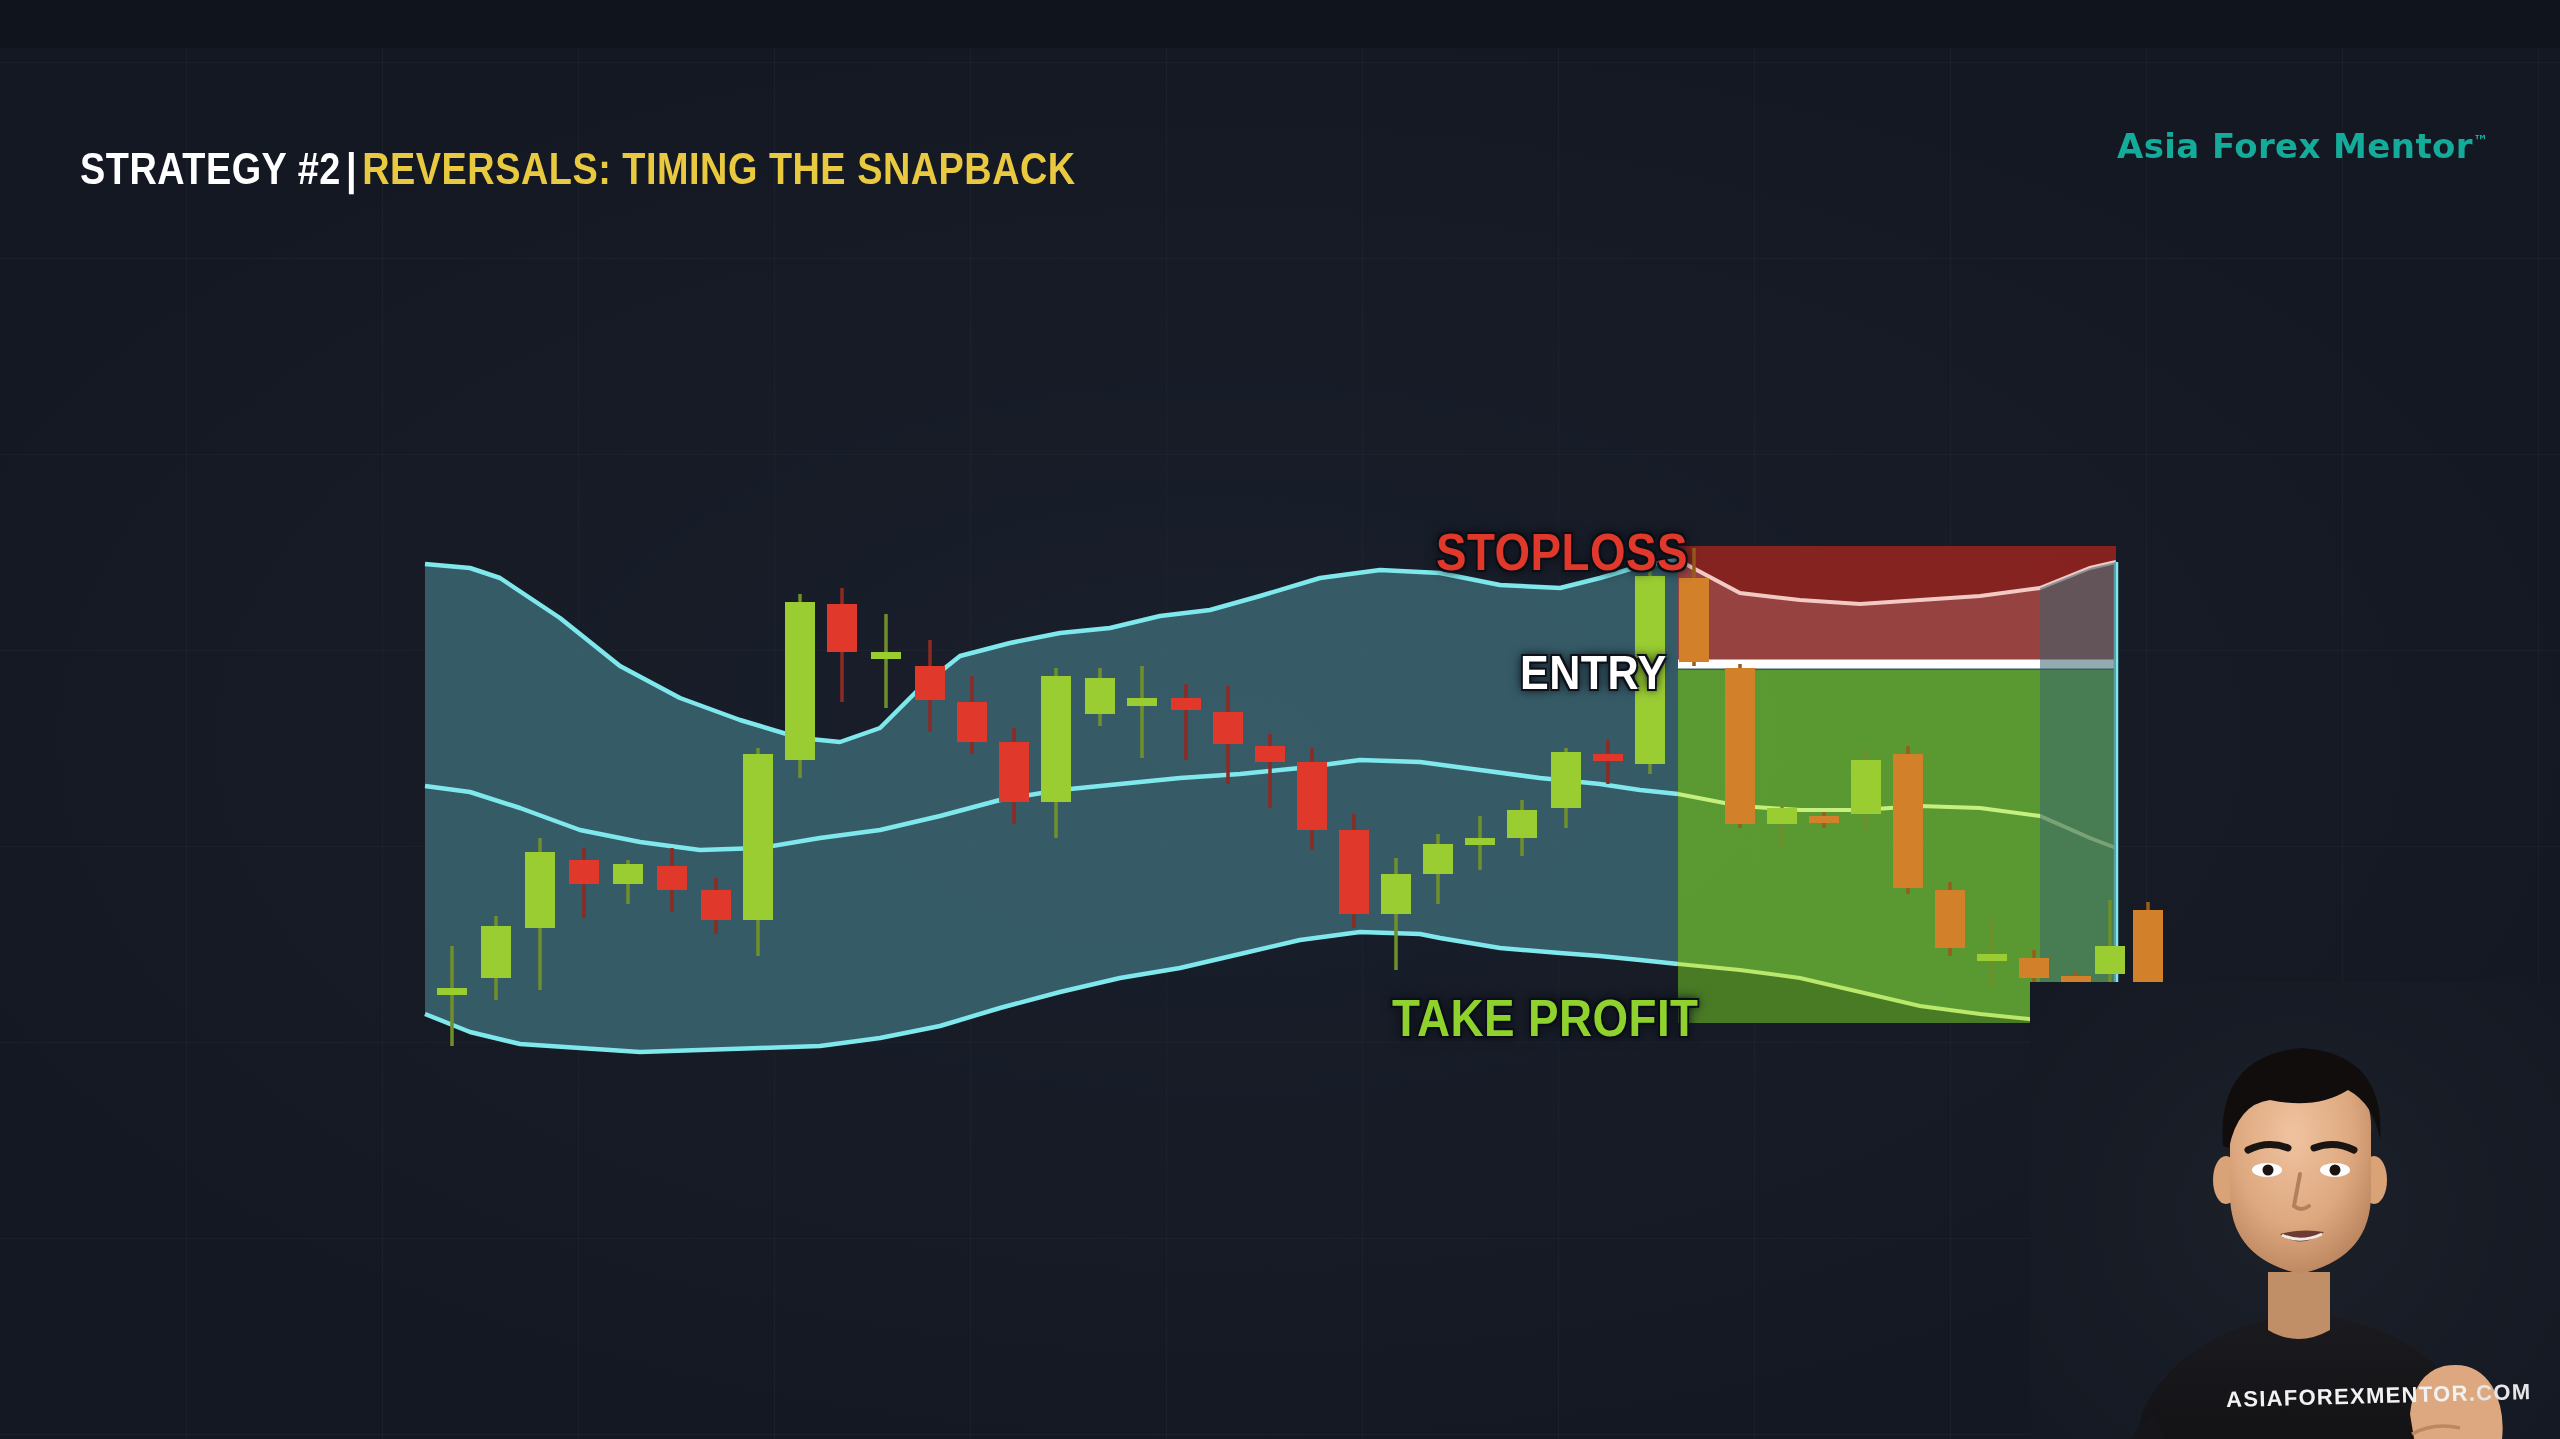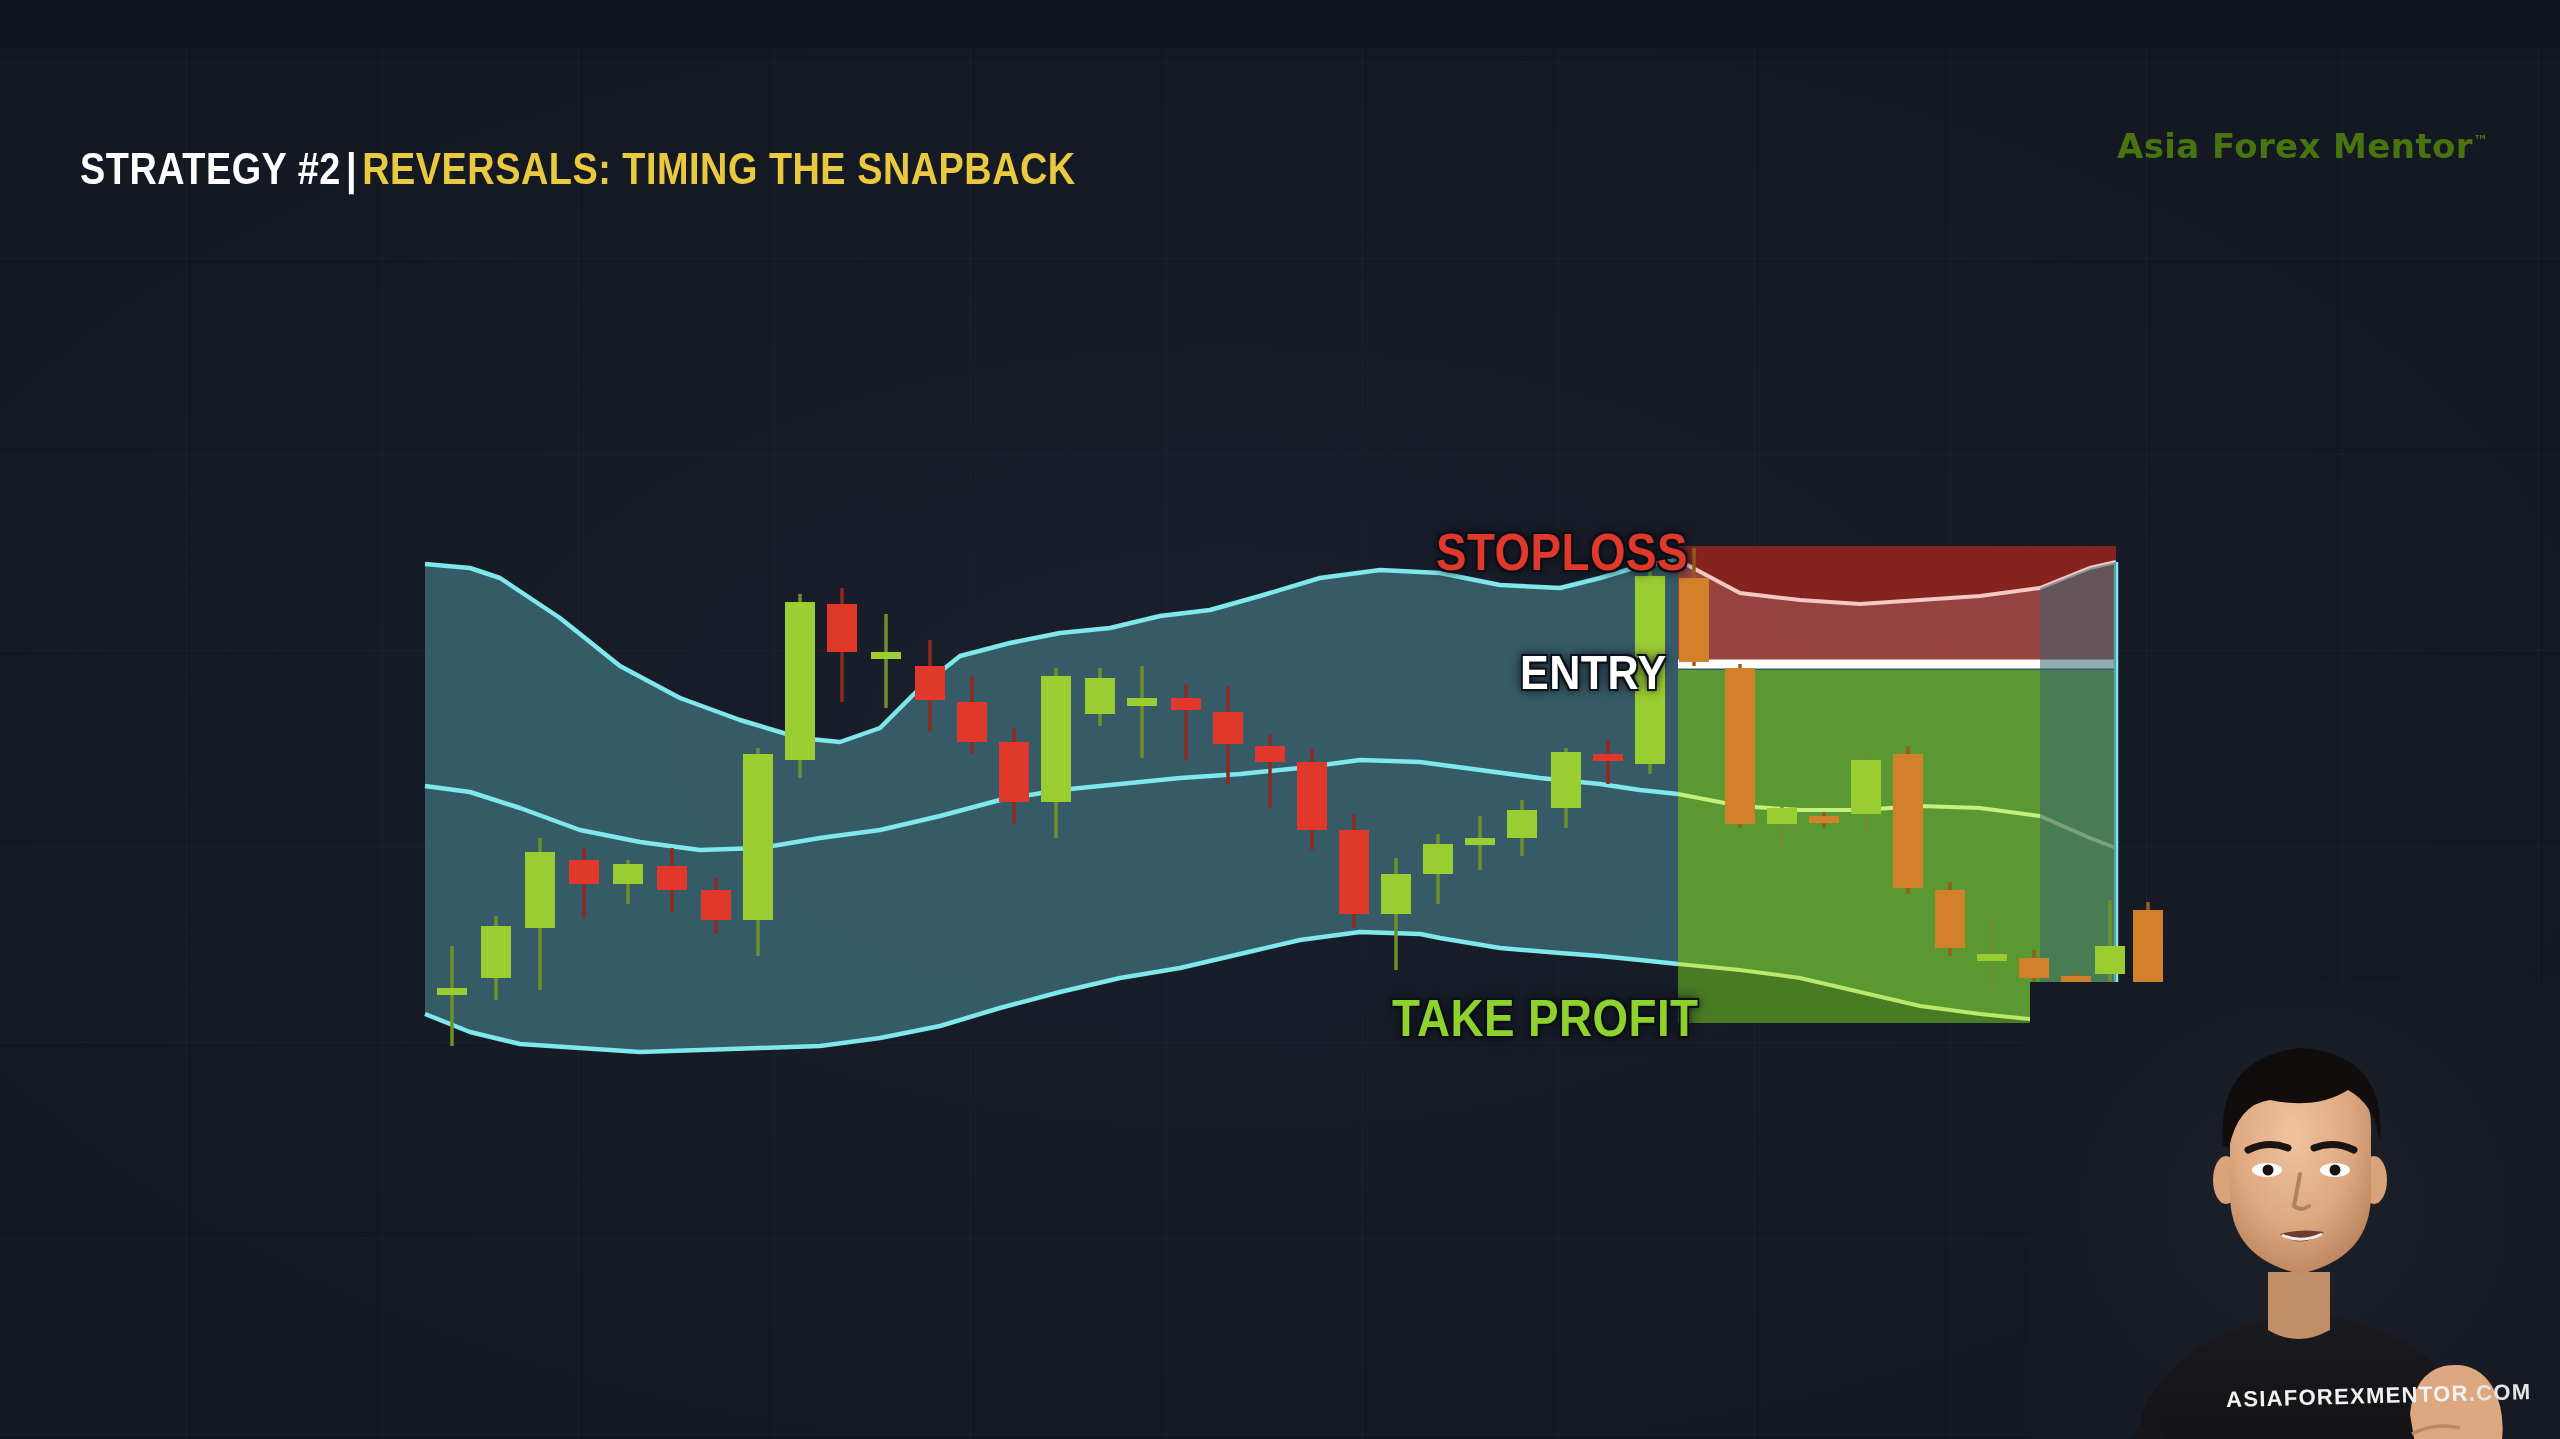--- a/index.html
+++ b/index.html
@@ -21,21 +21,21 @@
   .title{position:absolute;left:80px;top:96px;white-space:nowrap;
     font-family:"Liberation Sans Narrow","Liberation Sans",sans-serif;
     font-weight:bold;font-size:44px;letter-spacing:.6px;
     transform:scaleX(.86);transform-origin:left center;}
   .title .w{color:#ffffff;}
   .title .bar{color:#ffffff;margin:0 6px;}
   .title .y{color:#E9C93F;}
 
   .brand{position:absolute;right:72px;top:78px;
     font-family:"DejaVu Sans",sans-serif;font-weight:bold;font-size:34px;
-    color:#4d7c0f;letter-spacing:.4px;opacity:.92;}
+    color:#14b8a6;letter-spacing:.4px;opacity:.92;}
   .brand sup{font-size:15px;vertical-align:super;letter-spacing:0;}
 
   
   #chart{position:absolute;left:0;top:0;width:2560px;height:1439px;}
 
   
   .clabel{position:absolute;white-space:nowrap;
     font-family:"Liberation Sans Narrow","Liberation Sans",sans-serif;
     font-weight:bold;letter-spacing:.5px;transform-origin:left center;}
   .lbl-sl{left:1436px;top:474px;font-size:52px;color:#E0392B;transform:scaleX(.88);

